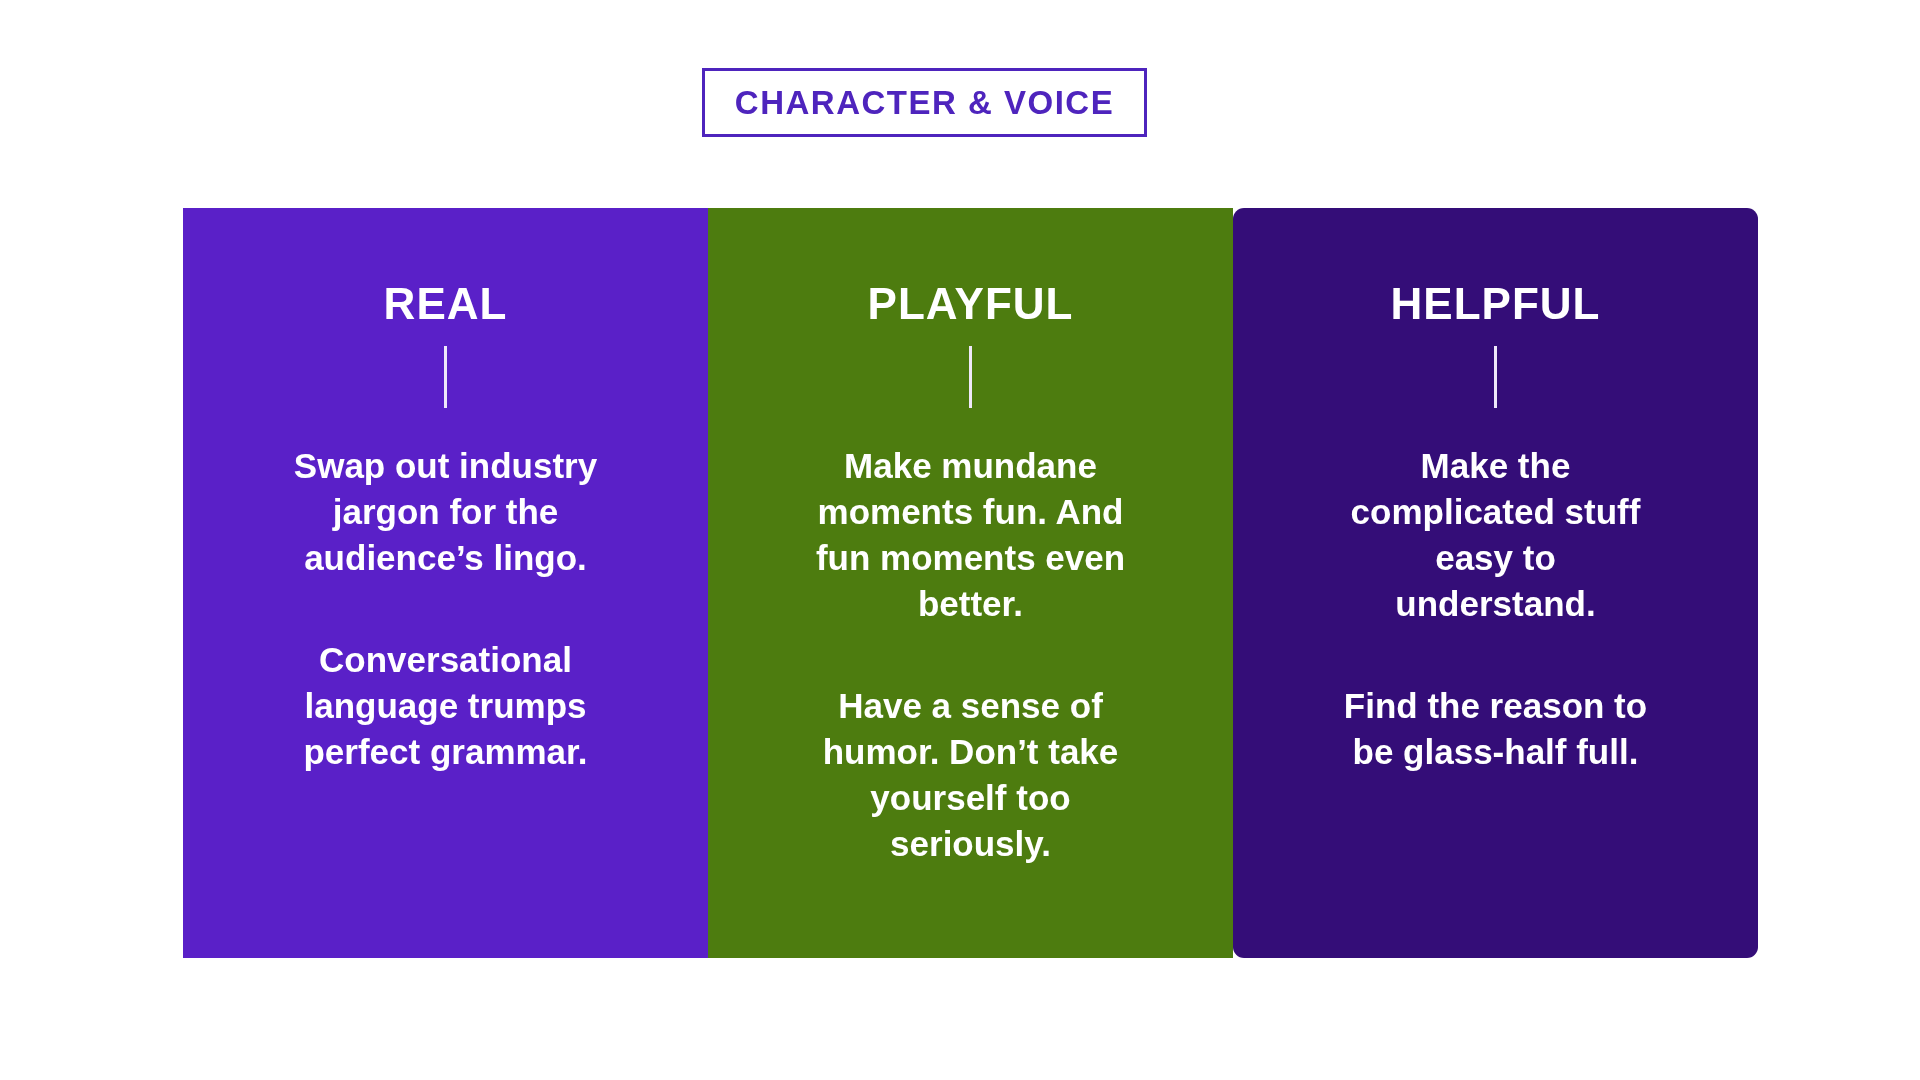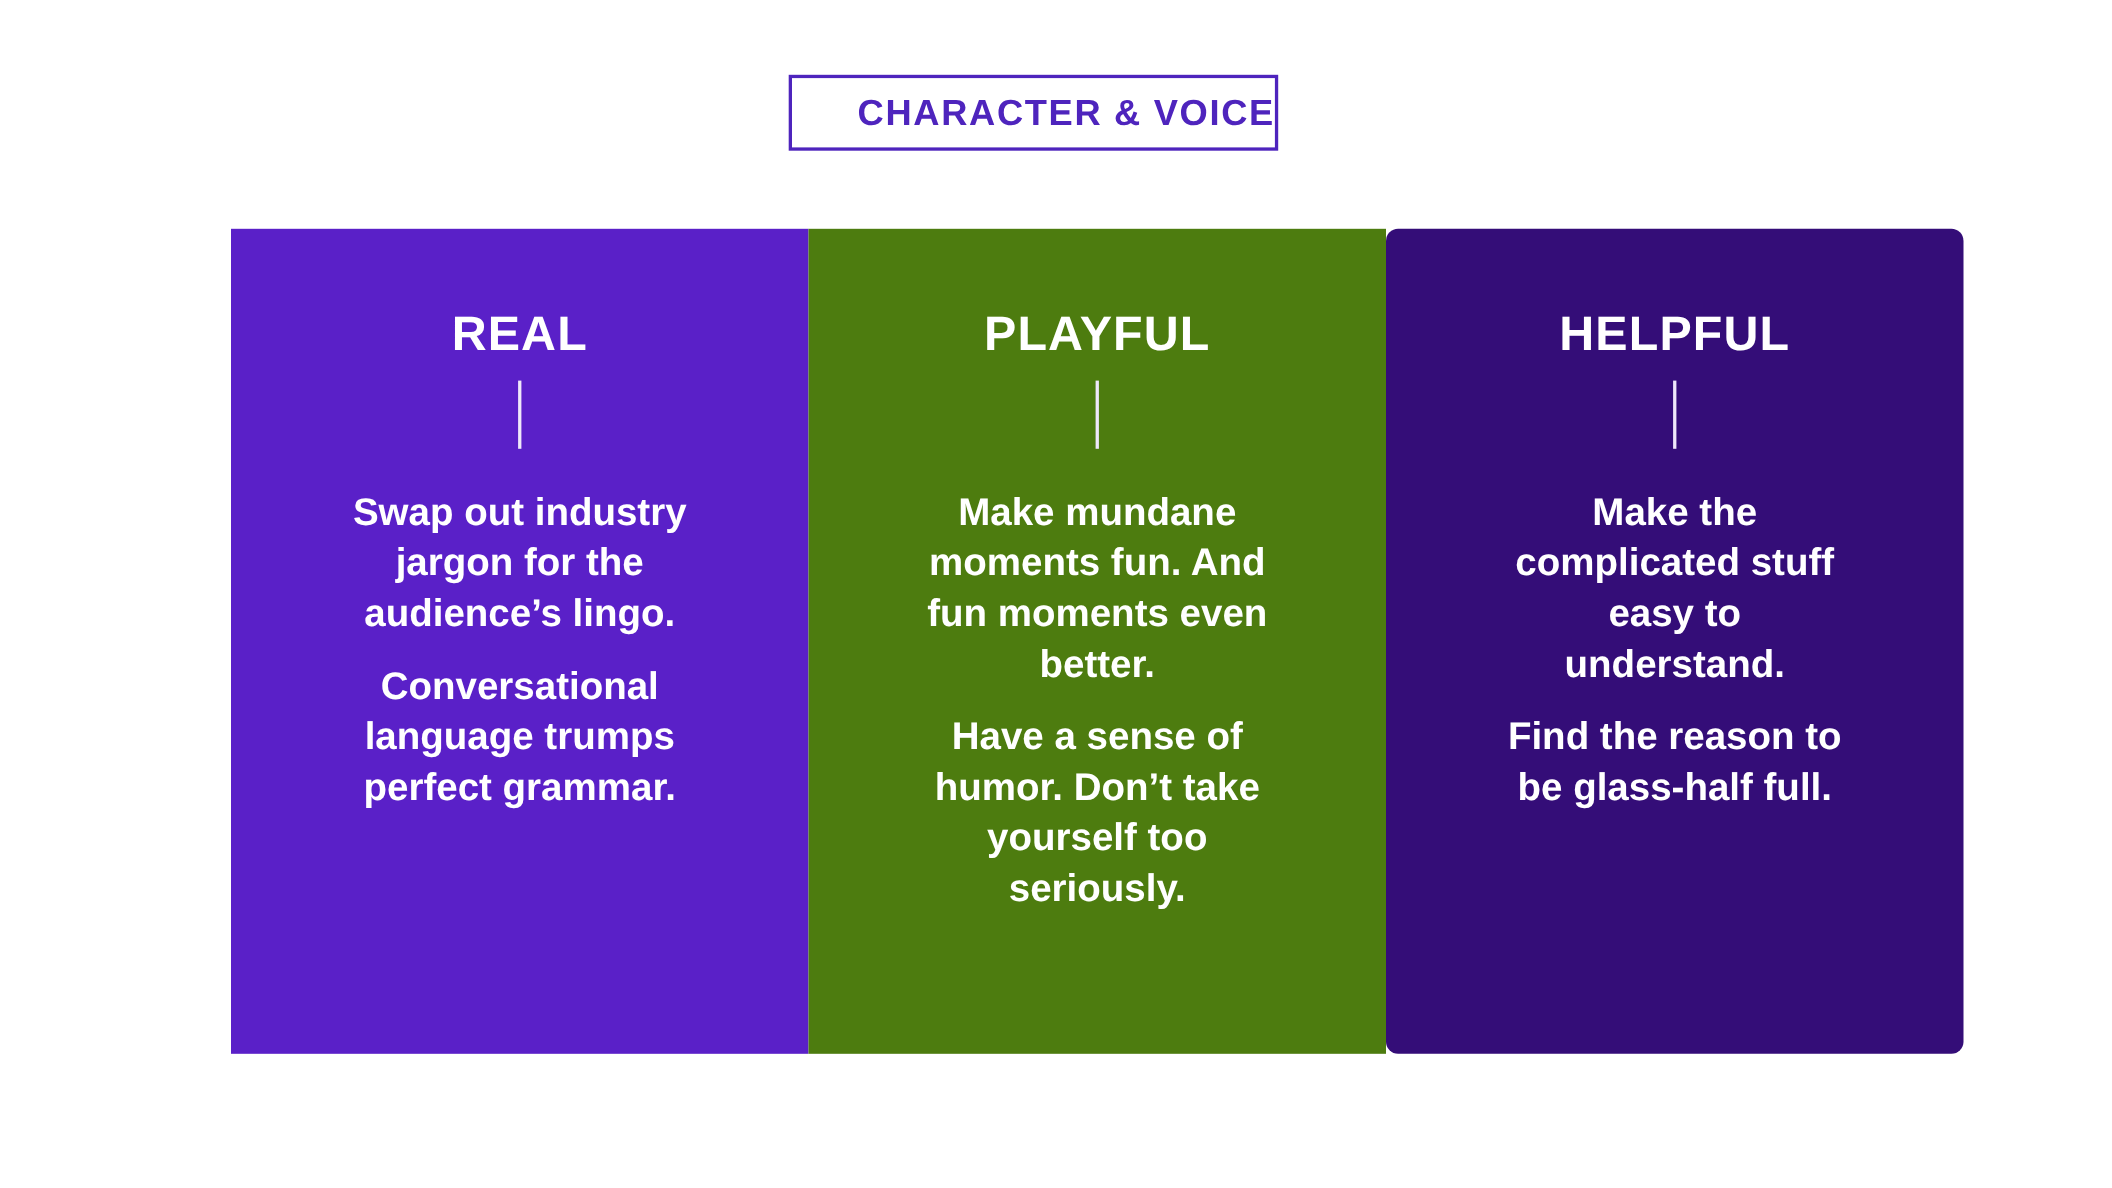--- a/index.html
+++ b/index.html
@@ -12,43 +12,43 @@
     width: 1920px;
     height: 1080px;
     background: #ffffff;
     overflow: hidden;
     font-family: "Liberation Sans", sans-serif;
   }
 
   
   .header-box {
     position: absolute;
-    left: 717px;
+    left: 702px;
     top: 68px;
     width: 445px;
     height: 69px;
     box-sizing: border-box;
     border: 3px solid #4e24bd;
     display: flex;
     align-items: center;
-    justify-content: flex-end;
+    justify-content: center;
     background: #ffffff;
   }
   .header-label {
     color: #4e24bd;
     font-size: 33px;
     font-weight: bold;
     letter-spacing: 1.5px;
     white-space: nowrap;
   }
 
   
   .columns {
     position: absolute;
-    left: 184px;
+    left: 157px;
     top: 208px;
     height: 574px;
     display: flex;
     padding-left: 26px;
   }
   .column {
     width: 525px;
     height: 750px;
     box-sizing: border-box;
     padding-top: 74px;
@@ -77,21 +77,21 @@
   }
   .body-text {
     margin: 35px 0 0 0;
     font-size: 35px;
     line-height: 46px;
     font-weight: bold;
     text-align: center;
     white-space: pre-line;
   }
   .body-text + .body-text {
-    margin-top: 20px;
+    margin-top: 56px;
   }
 </style>
 </head>
 <body>
 
 <div class="slide">
 
   <div class="header-box">
     <span class="header-label">CHARACTER &amp; VOICE</span>
   </div>

